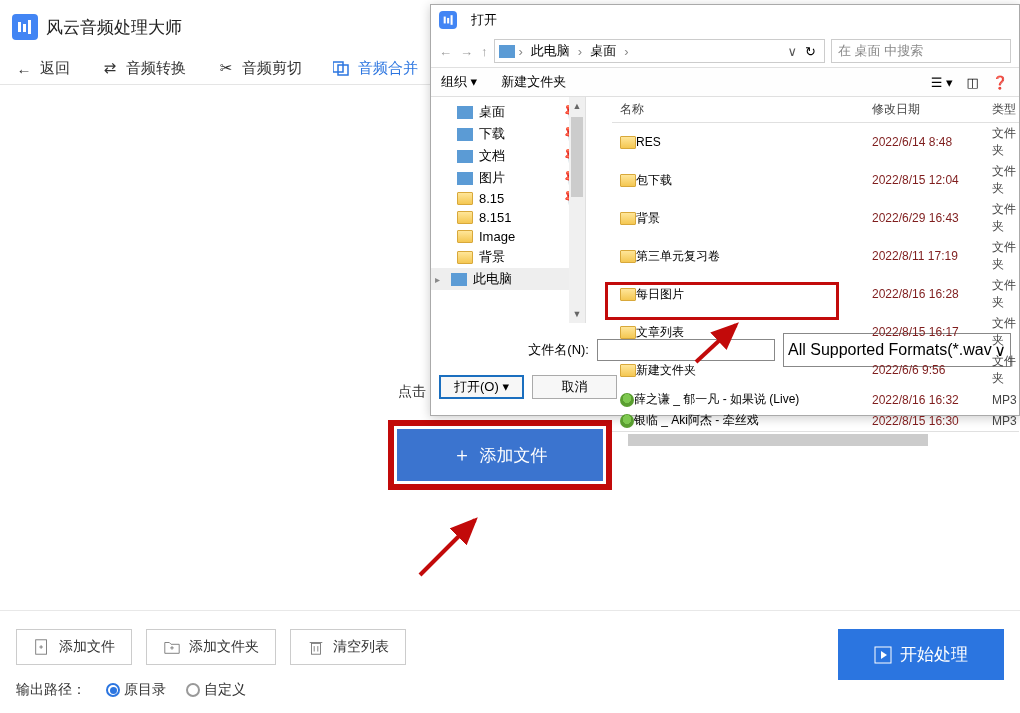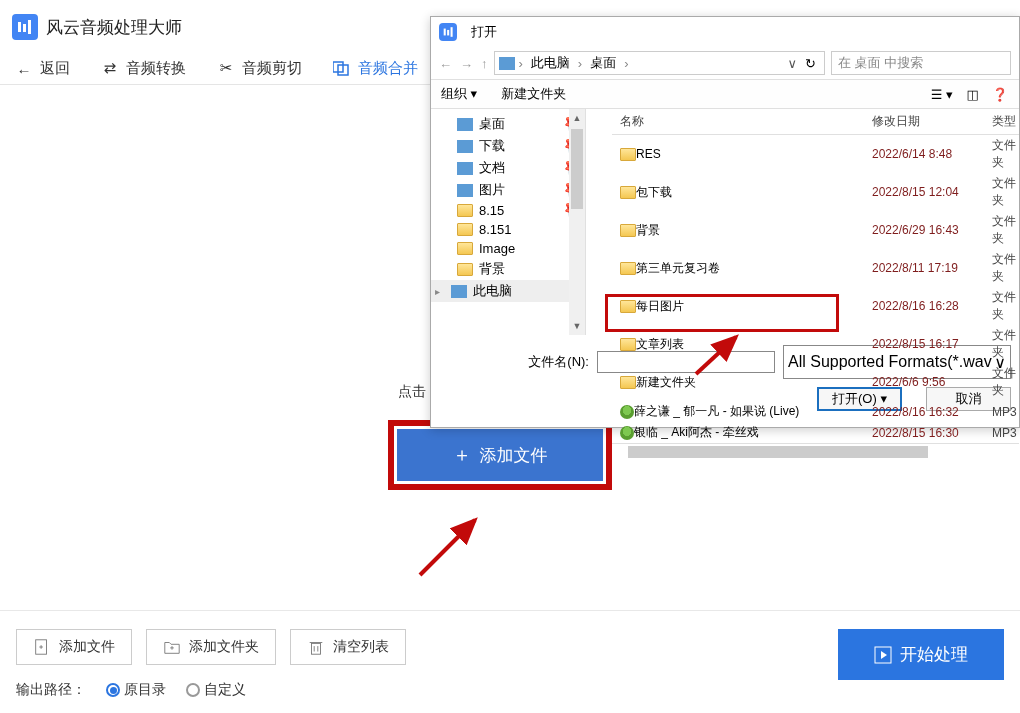--- a/index.html
+++ b/index.html
@@ -34,21 +34,21 @@
     .bottom-btn { border: 1px solid #ccc; padding: 8px 16px; font-size: 14px; color: #333; display: flex; align-items: center; gap: 8px; cursor: pointer; background: #fff; }
     .bottom-btn svg { width: 18px; height: 18px; }
     .start-btn { position: absolute; right: 16px; top: 18px; background: #2b75e0; color: #fff; border: none; padding: 14px 36px; font-size: 17px; display: flex; align-items: center; gap: 8px; cursor: pointer; }
     .bottom-row2 { display: flex; align-items: center; gap: 20px; font-size: 14px; color: #333; }
     .radio-item { display: flex; align-items: center; gap: 4px; }
     .radio-dot { width: 14px; height: 14px; border-radius: 50%; border: 2px solid #999; display: inline-flex; align-items: center; justify-content: center; }
     .radio-dot.checked { border-color: #2b75e0; }
     .radio-dot.checked::after { content: ''; width: 7px; height: 7px; border-radius: 50%; background: #2b75e0; }
 
     
-    .dialog { position: absolute; left: 430px; top: 16px; width: 590px; height: 412px; border: 1px solid #aaa; background: #fff; box-shadow: 0 2px 10px rgba(0,0,0,0.2); }
+    .dialog { position: absolute; left: 430px; top: 4px; width: 590px; height: 412px; border: 1px solid #aaa; background: #fff; box-shadow: 0 2px 10px rgba(0,0,0,0.2); }
     .dlg-title { display: flex; align-items: center; padding: 6px 8px; gap: 6px; font-size: 13px; }
     .dlg-title .app-logo { width: 18px; height: 18px; }
     .dlg-nav { display: flex; align-items: center; padding: 4px 8px; gap: 6px; font-size: 13px; }
     .dlg-nav-arrows { display: flex; gap: 8px; color: #999; }
     .dlg-path { flex: 1; border: 1px solid #ccc; height: 24px; display: flex; align-items: center; padding: 0 4px; gap: 4px; }
     .dlg-path-seg { padding: 0 4px; }
     .dlg-search { width: 180px; border: 1px solid #ccc; height: 24px; display: flex; align-items: center; padding: 0 6px; color: #888; gap: 4px; }
     .dlg-toolbar { border-top: 1px solid #e0e0e0; border-bottom: 1px solid #e0e0e0; display: flex; justify-content: space-between; padding: 5px 10px; font-size: 13px; background: #fefefe; }
     .dlg-toolbar-left { display: flex; gap: 24px; }
     .dlg-toolbar-right { display: flex; gap: 14px; align-items: center; }
@@ -72,21 +72,21 @@
     .file-row .fname { width: 252px; display: flex; align-items: center; }
     .file-row .fdate { width: 120px; color: #7f1d1d; }
     .file-row .ftype { flex: 1; color: #444; }
     .media-ico { width: 14px; height: 14px; background: radial-gradient(circle at 50% 40%, #7ec850 40%, #5a9e30 41%); border-radius: 50%; }
     .highlight-box { position: absolute; border: 3px solid #c20a0a; pointer-events: none; }
     .dlg-scroll-h { height: 17px; background: #f0f0f0; border-top: 1px solid #e0e0e0; position: relative; }
     .dlg-scroll-h-thumb { position: absolute; left: 16px; top: 2px; height: 12px; width: 300px; background: #ccc; }
     .dlg-form-row { display: flex; align-items: center; justify-content: flex-end; padding: 10px 8px 8px; gap: 8px; font-size: 13px; }
     .dlg-form-row input { width: 178px; height: 22px; border: 1px solid #888; padding: 0 4px; }
     .dlg-filter { width: 228px; height: 22px; border: 1px solid #888; display: flex; align-items: center; padding: 16px 4px; font-size: 16px; justify-content: space-between; }
-    .dlg-buttons { display: flex; justify-content: flex-end; padding: 0 8px 8px; gap: 24px; }
+    .dlg-buttons { display: flex; padding: 0 8px 8px; gap: 8px; }
     .dlg-btn { width: 85px; height: 24px; font-size: 13px; border: 1px solid #aaa; background: #f7f7f7; cursor: pointer; }
     .dlg-btn.primary { border: 2px solid #1b6fbf; }
     .arrow2 { position: absolute; pointer-events: none; }
   </style>
 </head>
 <body>
 
 <div class="app-header">
   <div class="app-logo">
     <svg width="16" height="14" viewBox="0 0 16 14">

